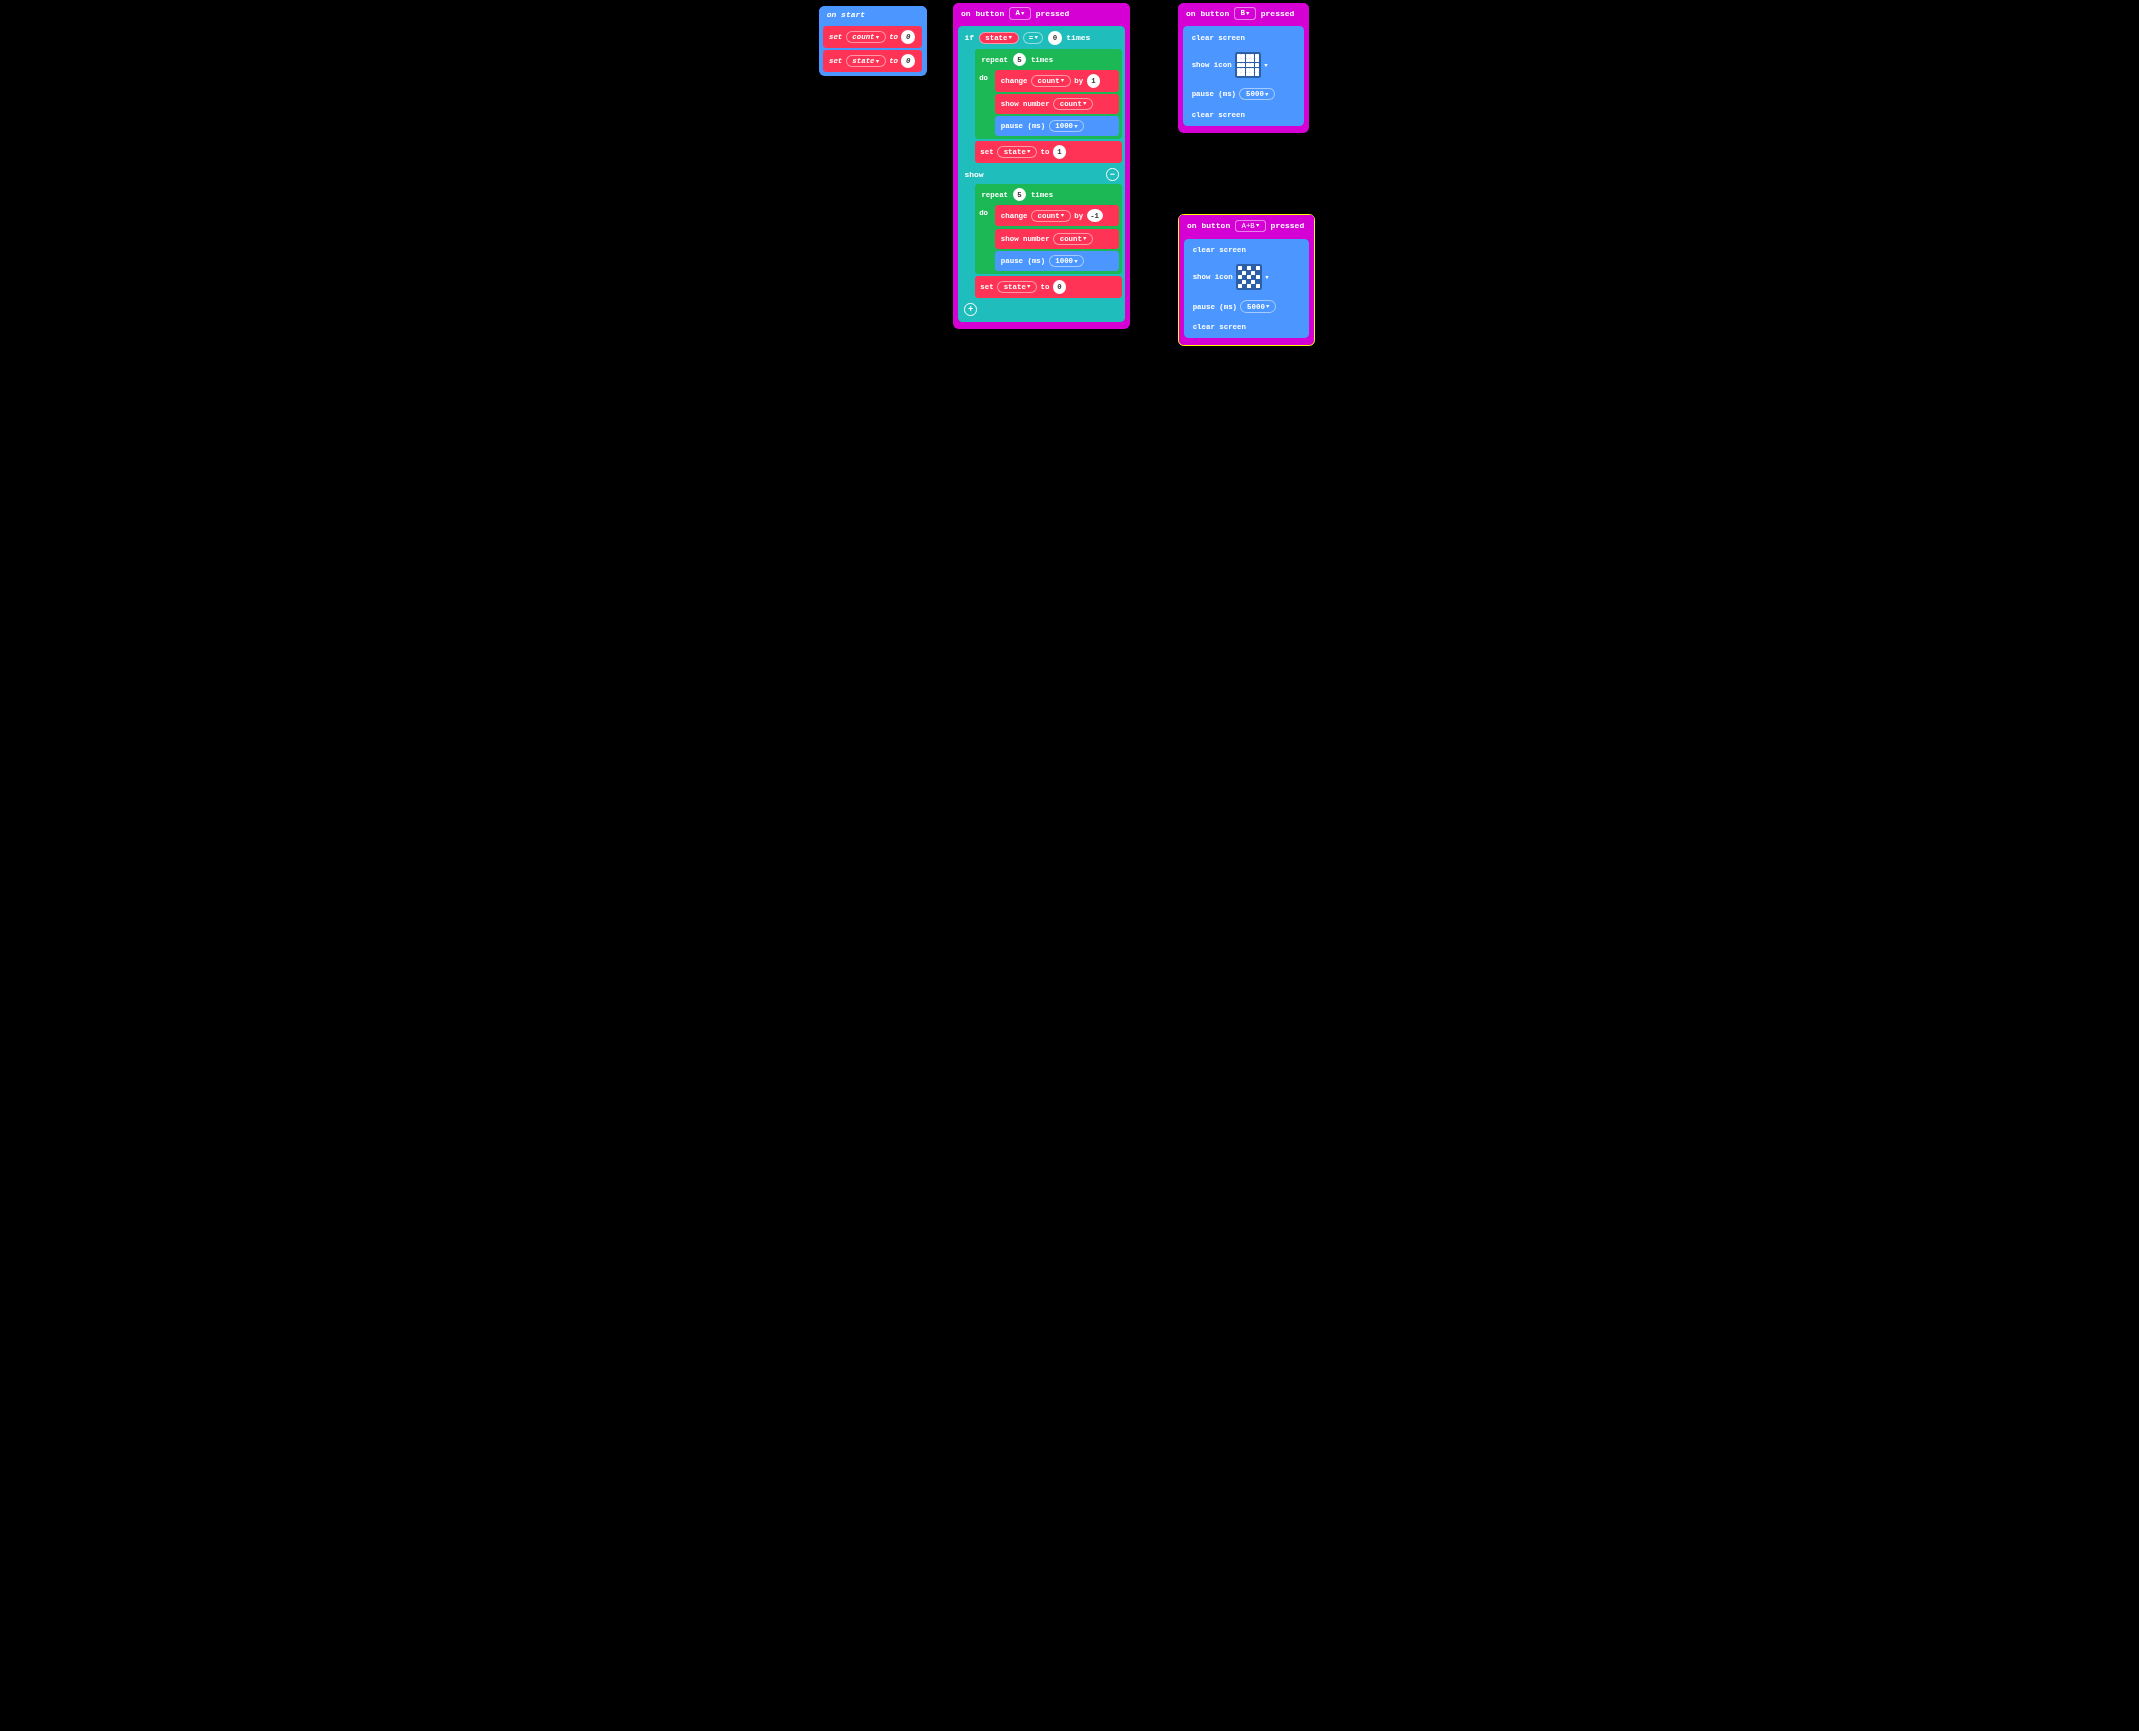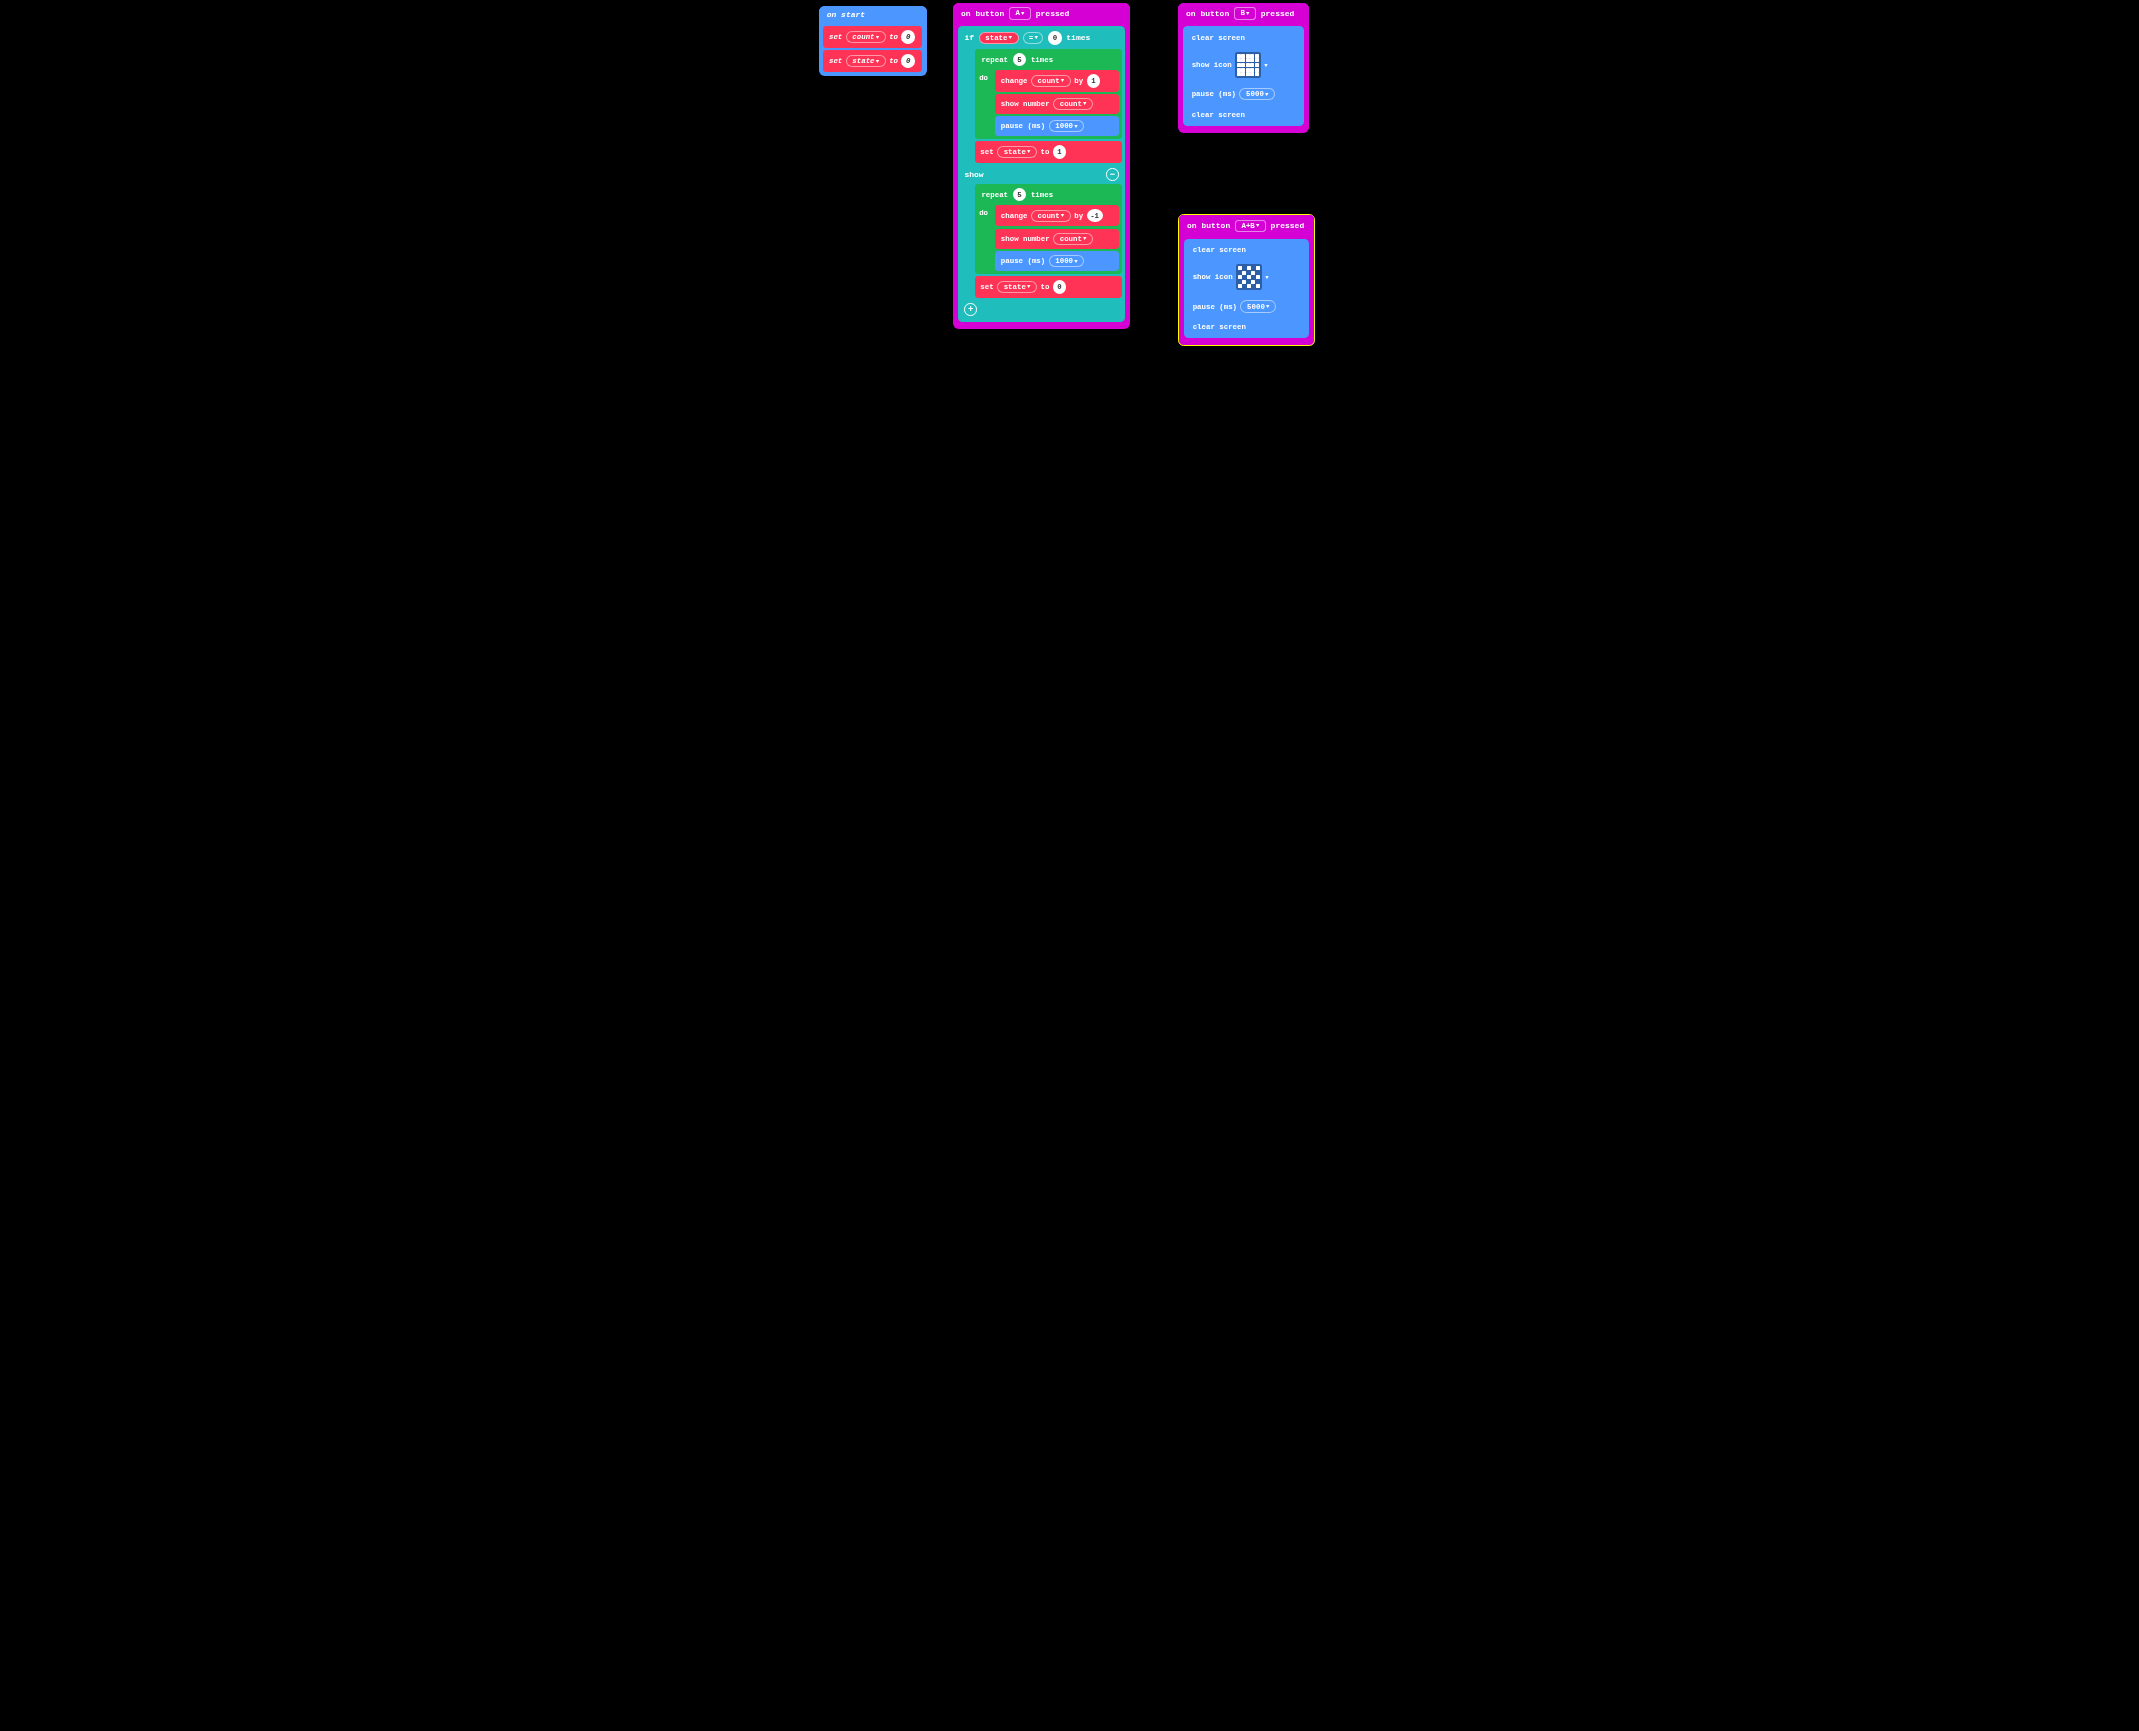--- a/index.html
+++ b/index.html
@@ -237,21 +237,21 @@
         </div>
       </div>
     </div>
   </div>
 
   <div class="block-container" style="position:absolute; top:214px; left:365px;">
     <div style="background:#D400D4; border-radius:5.7px; padding:0 0 4.6px 0; display:inline-block; min-width:137px; border:1.7px solid #FFFF00;">
       
       <div style="background:#D400D4; border-radius:4px 4px 0 0; padding:4.6px 8px; display:flex; align-items:center; gap:4.6px;">
         <span style="font-size:8px; color:#fff; font-family:Courier New,monospace; font-weight:bold;">on button</span>
-        <span style="background:#D400D4; border:1.1px solid rgba(255,255,255,0.5); border-radius:3.4px; padding:1.1px 5.7px; font-size:7.4px; font-weight:bold; color:#fff; display:inline-flex; align-items:center; gap:1.1px;">A+B <span style="font-size:5.7px;">▼</span></span>
+        <span style="background:#D400D4; border:1.1px solid rgba(255,255,255,0.5); border-radius:3.4px; padding:1.1px 5.7px; font-size:7.4px; font-weight:normal; color:#fff; display:inline-flex; align-items:center; gap:1.1px;">A+B <span style="font-size:5.7px;">▼</span></span>
         <span style="font-size:8px; color:#fff; font-family:Courier New,monospace; font-weight:bold;">pressed</span>
       </div>
 
       
       <div style="margin:2.3px 4.6px; background:#4C97FF; border-radius:4.6px; padding:3.4px; display:flex; flex-direction:column; gap:2.3px;">
 
         <div style="background:#4C97FF; border-radius:3.4px; padding:4px 5.7px; display:flex; align-items:center; gap:3.4px; color:#fff; font-size:7.4px; font-family:Courier New,monospace; font-weight:bold;">
           <span>clear screen</span>
         </div>
 

